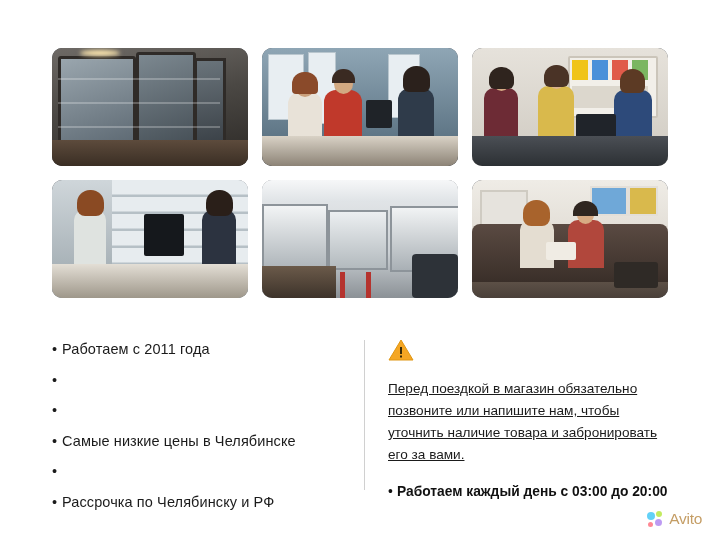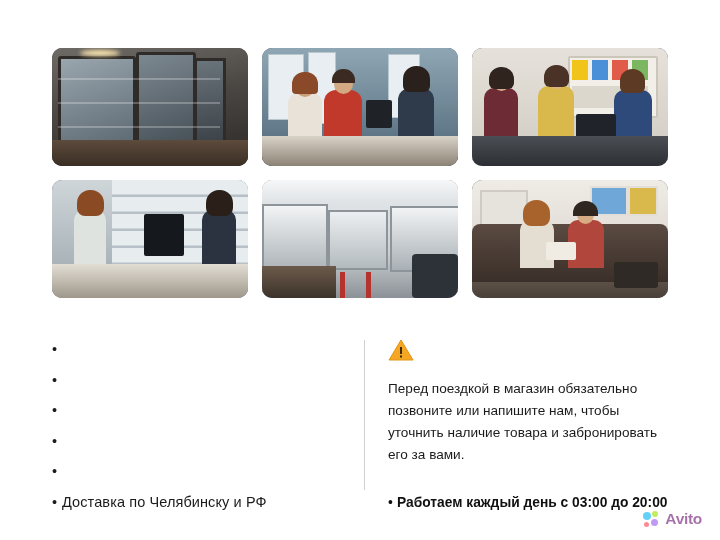--- a/index.html
+++ b/index.html
@@ -124,21 +124,22 @@
   }
   .warn-icon {
     width: 26px;
     height: 24px;
     margin-bottom: 12px;
   }
   .right-text {
     font-size: 13.6px;
     line-height: 1.62;
     color: #1b1b1b;
-    margin-bottom: 27px;
+    margin-bottom: 16px;
+    text-decoration: underline;
   }
   .right-bullet {
     display: flex;
     align-items: flex-start;
     font-size: 13.8px;
     font-weight: bold;
     color: #111;
     line-height: 1.4;
   }
   .right-bullet .dot {
@@ -166,22 +167,22 @@
     position: absolute;
     border-radius: 50%;
     display: block;
   }
   .wm-c1 { width: 8px; height: 8px; left: 0; top: 1px; background: #04b6f3; }
   .wm-c2 { width: 6px; height: 6px; left: 9px; top: 0; background: #a0e000; }
   .wm-c3 { width: 5px; height: 5px; left: 1px; top: 11px; background: #ff4053; }
   .wm-c4 { width: 7px; height: 7px; left: 8px; top: 8px; background: #965eeb; }
   .wm-text {
     font-size: 15.5px;
-    font-weight: bold;
-    color: #701a75;
+    font-weight: normal;
+    color: #a16207;
     letter-spacing: -0.3px;
   }
 </style>
 </head>
 <body>
 
 <div class="page">
 
   <div class="photo-grid">
 
@@ -291,36 +292,38 @@
         <div class="obj" style="left:142px;bottom:10px;width:44px;height:26px;background:#2f2a26;border-radius:3px"></div>
       </div>
     </div>
   </div>
 
   <div class="divider"></div>
 
   <div class="left-list">
     <div class="bullet">
       <span class="dot">•</span>
-    </div>
-    <div class="bullet">
-      <span class="dot">•</span>
-    </div>
-    <div class="bullet">
-      <span class="dot">•</span>
-    </div>
-    <div class="bullet">
-      <span class="dot">•</span>
-    </div>
-    <div class="bullet">
-      <span class="dot">•</span>
-    </div>
-    <div class="bullet">
-      <span class="dot">•</span>
-      <span>Доставка по Челябинску и РФ</span>
+      <span>Работаем с 2011 года</span>
+    </div>
+    <div class="bullet">
+      <span class="dot">•</span>
+    </div>
+    <div class="bullet">
+      <span class="dot">•</span>
+    </div>
+    <div class="bullet">
+      <span class="dot">•</span>
+      <span>Самые низкие цены в Челябинске</span>
+    </div>
+    <div class="bullet">
+      <span class="dot">•</span>
+    </div>
+    <div class="bullet">
+      <span class="dot">•</span>
+      <span>Рассрочка по Челябинску и РФ</span>
     </div>
   </div>
 
   <div class="right-col">
     <svg class="warn-icon" viewBox="0 0 26 24">
       <path d="M13 2 L25 22 L1 22 Z" fill="#f5a623" stroke="#e09612" stroke-width="1"></path>
       <rect x="12" y="9" width="2" height="7" fill="#3a2a05"></rect>
       <rect x="12" y="17.5" width="2" height="2" fill="#3a2a05"></rect>
     </svg>
     <div class="right-text">Перед поездкой в магазин обязательно позвоните или напишите нам, чтобы уточнить наличие товара и забронировать его за вами.</div>

